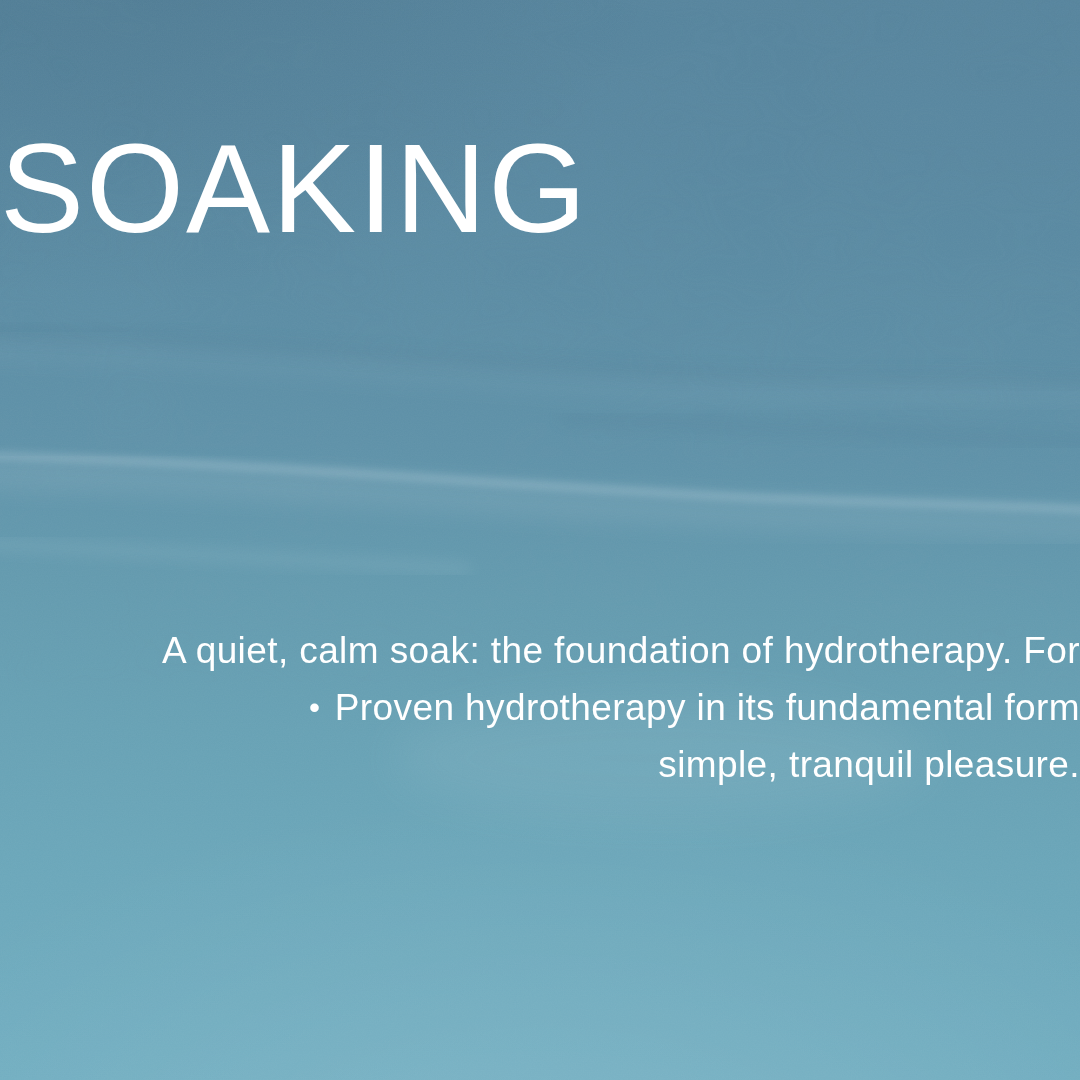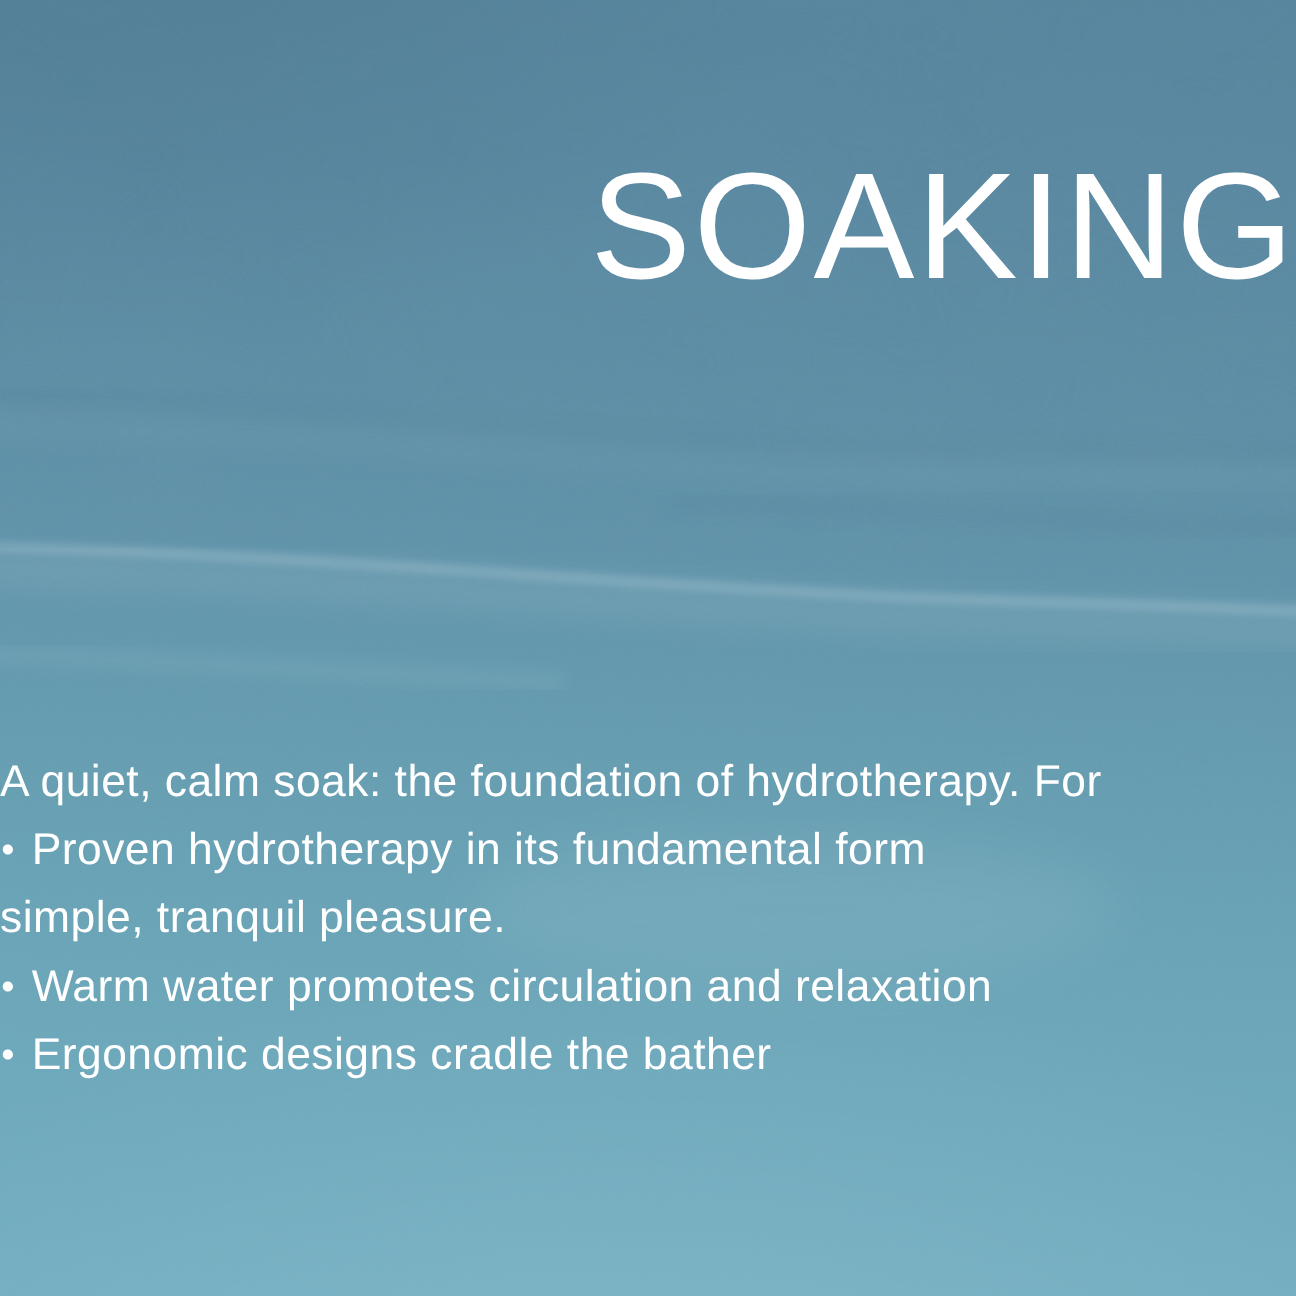--- a/index.html
+++ b/index.html
@@ -28,33 +28,33 @@
     width: 100%;
     height: 100%;
     display: block;
   }
   .title {
     position: absolute;
     top: 126px;
     left: 0;
     right: 0;
     margin: 0;
-    text-align: right;
+    text-align: left;
     font-size: 126px;
     line-height: 126px;
     font-weight: 300;
     letter-spacing: 2px;
     color: #ffffff;
   }
   .copy {
     position: absolute;
     top: 622px;
     left: 0;
     right: 0;
-    text-align: left;
+    text-align: right;
     color: #ffffff;
   }
   .copy .line {
     margin: 0;
     font-size: 37px;
     line-height: 57px;
     font-weight: 400;
     letter-spacing: 0.4px;
     white-space: nowrap;
   }
@@ -110,17 +110,15 @@
     <rect x="0" y="0" width="1080" height="1080" filter="url(#grain)" opacity="0.08"></rect>
   </svg>
 
   <h1 class="title">SOAKING</h1>
 
   <div class="copy">
     <p class="line">A quiet, calm soak: the foundation of hydrotherapy. For</p>
     <p class="line"><span class="dot">•</span><span>Proven hydrotherapy in its fundamental form</span></p>
 
     <p class="line">simple, tranquil pleasure.</p>
-    <p class="line"><span class="dot">•</span><span>Warm water promotes circulation and relaxation</span></p>
-    <p class="line"><span class="dot">•</span><span>Ergonomic designs cradle the bather</span></p>
   </div>
 
 </div>
 
 </body></html>

